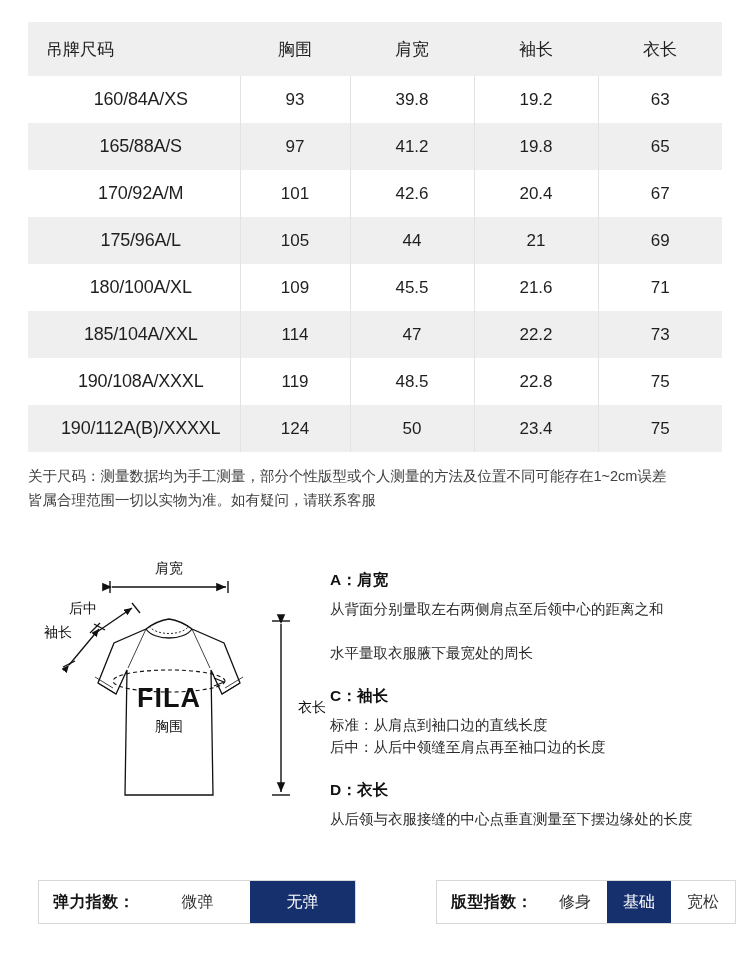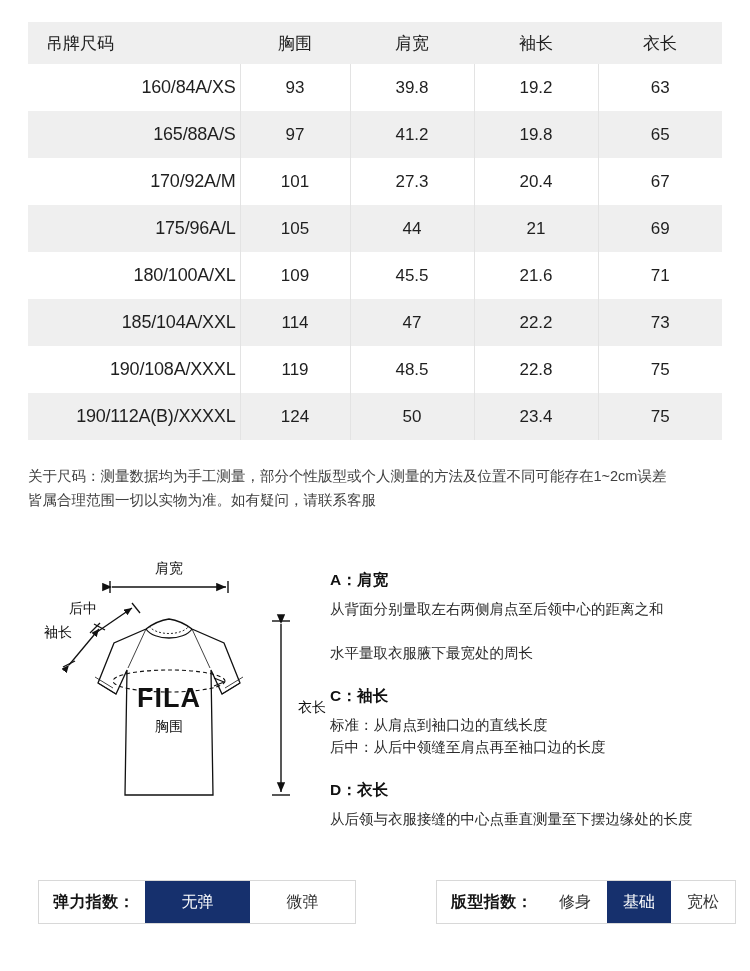--- a/index.html
+++ b/index.html
@@ -34,28 +34,28 @@
     font-weight: normal;
     color: #1f1f1f;
     text-align: center;
     vertical-align: middle;
     border: none;
   }
   table.size-table thead th {
     background: #efefef;
     font-size: 17px;
     color: #222;
-    height: 42px;
+    height: 54px;
   }
   table.size-table thead th.col-name {
     text-align: left;
     padding-left: 18px;
   }
   table.size-table tbody td.col-name {
-    text-align: right;
+    text-align: center;
     padding-left: 18px;
     font-size: 18px;
     letter-spacing: -0.2px;
   }
   table.size-table tbody tr:nth-child(odd) { background: #ffffff; }
   table.size-table tbody tr:nth-child(even) { background: #efefef; }
   
   table.size-table tbody td + td {
     border-left: 1px solid #e3e3e3;
   }
@@ -178,21 +178,21 @@
       <tr>
         <td class="col-name">165/88A/S</td>
         <td>97</td>
         <td>41.2</td>
         <td>19.8</td>
         <td>65</td>
       </tr>
       <tr>
         <td class="col-name">170/92A/M</td>
         <td>101</td>
-        <td>27.3</td>
+        <td>42.6</td>
         <td>20.4</td>
         <td>67</td>
       </tr>
       <tr>
         <td class="col-name">175/96A/L</td>
         <td>105</td>
         <td>44</td>
         <td>21</td>
         <td>69</td>
       </tr>
@@ -328,22 +328,22 @@
       <div class="hd">D：衣长</div>
       <div class="ln">从后领与衣服接缝的中心点垂直测量至下摆边缘处的长度</div>
     </div>
   </div>
 </div>
 
 <div class="idx-row">
 
   <div class="idx-box left">
     <div class="idx-label">弹力指数：</div>
+    <div class="idx-opt">微弹</div>
     <div class="idx-opt on">无弹</div>
-    <div class="idx-opt">微弹</div>
   </div>
 
   <div class="idx-box right">
     <div class="idx-label">版型指数：</div>
     <div class="idx-opt">修身</div>
     <div class="idx-opt on">基础</div>
     <div class="idx-opt">宽松</div>
   </div>
 </div>
 

